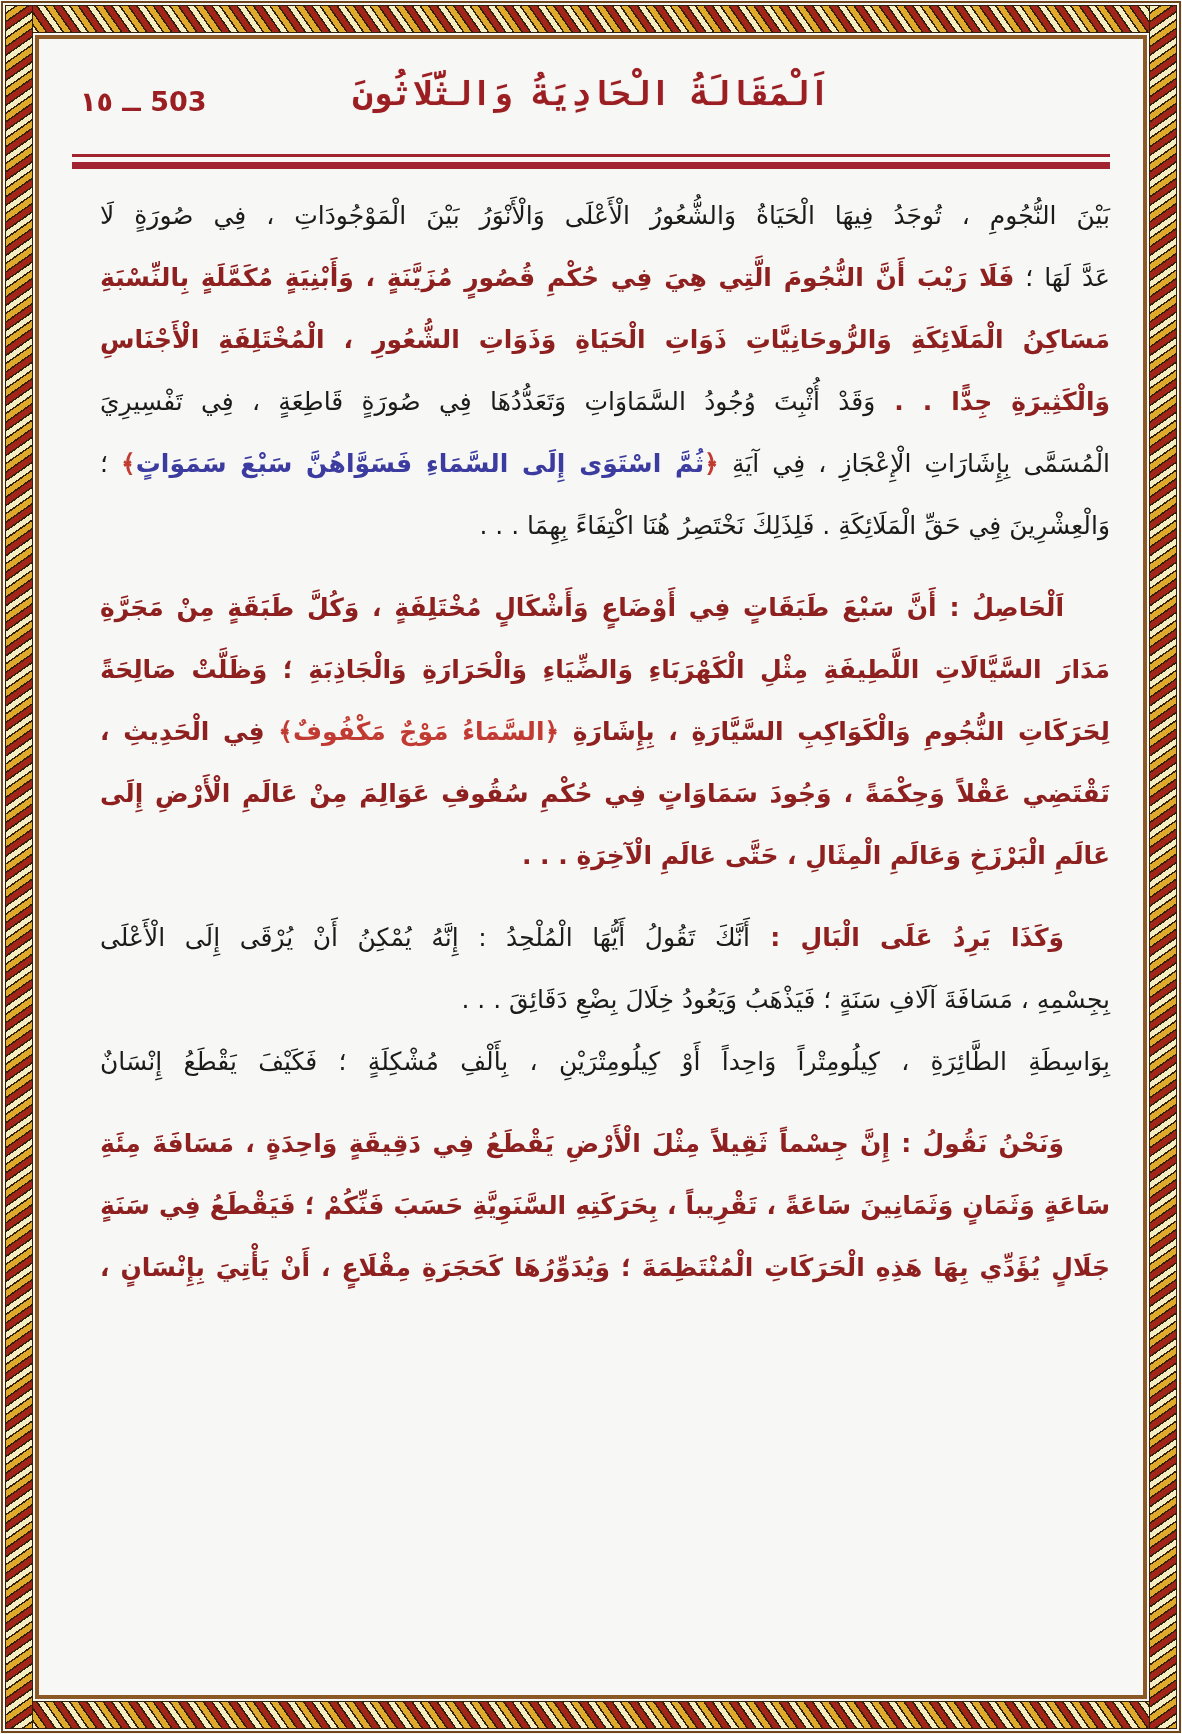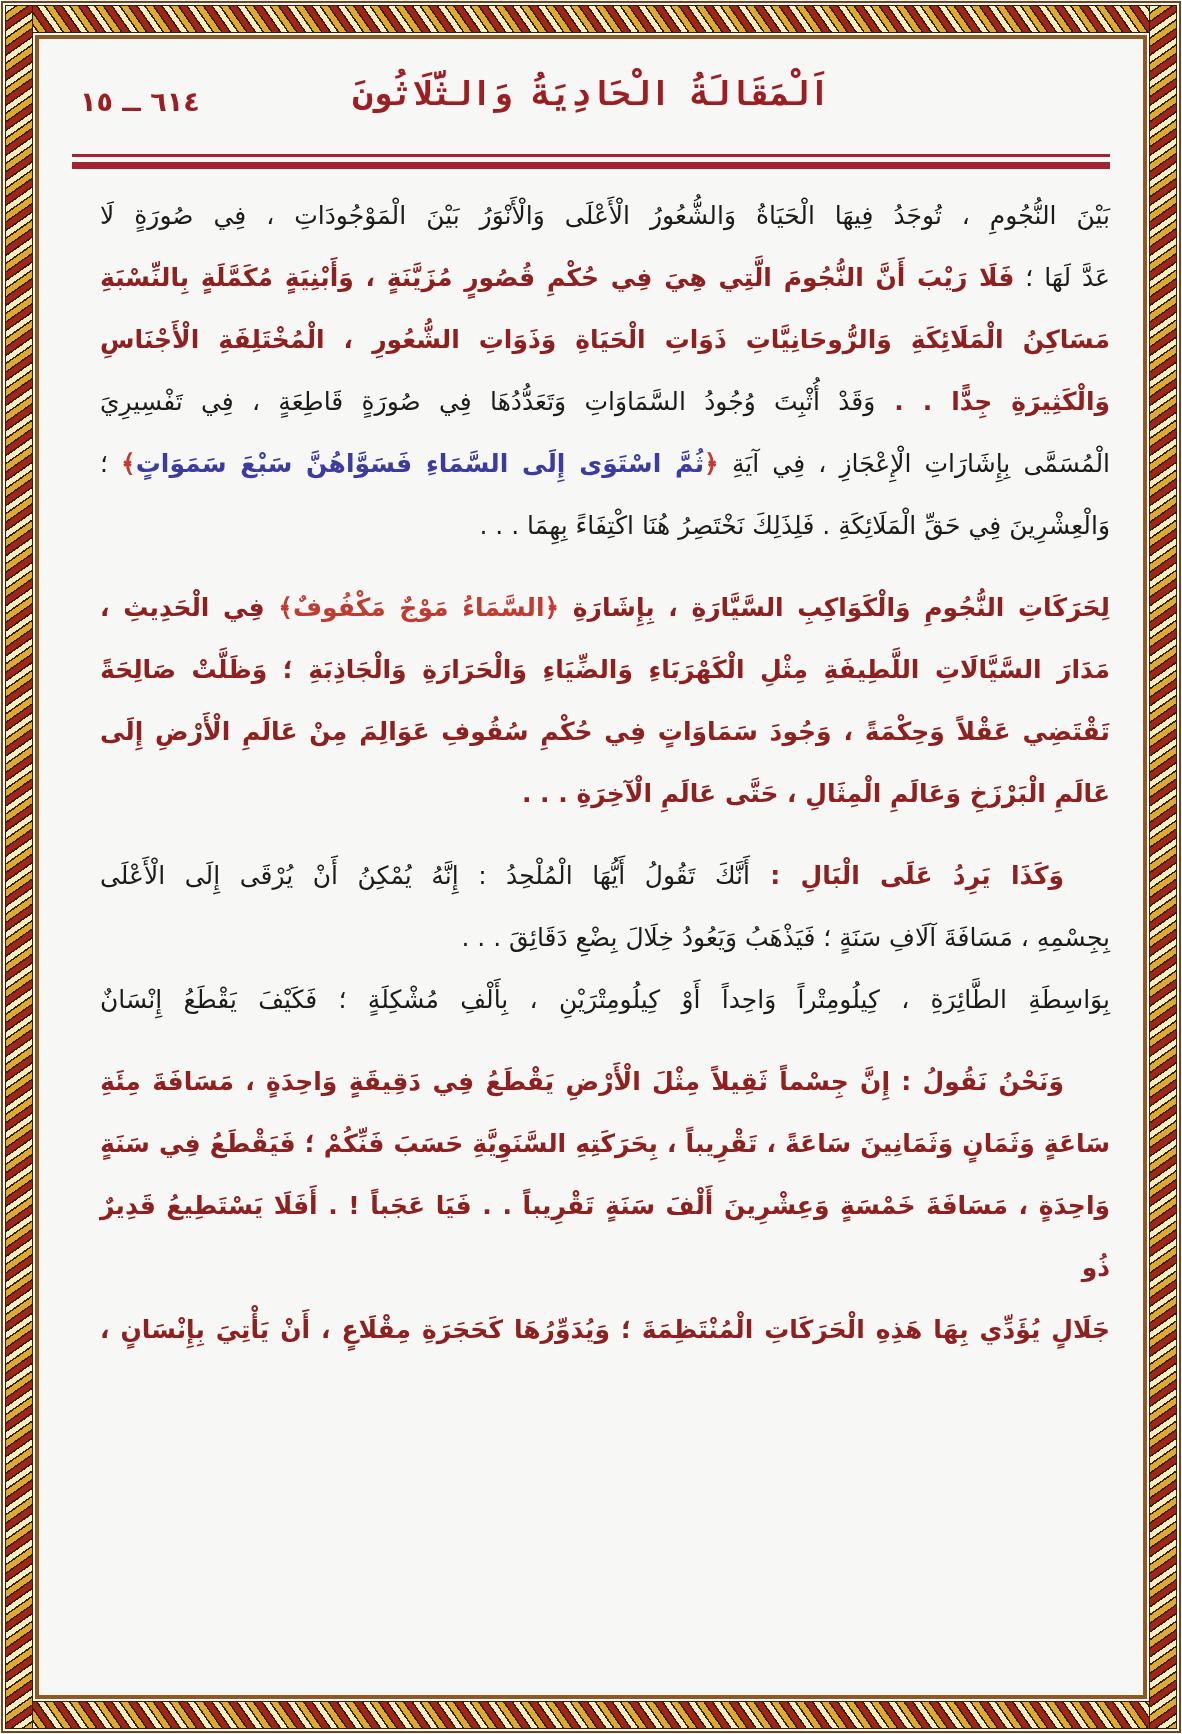--- a/index.html
+++ b/index.html
@@ -57,44 +57,44 @@
 <div class="outer-line"></div>
 <div class="band h top"></div>
 <div class="band h bottom"></div>
 <div class="band v left"></div>
 <div class="band v right"></div>
 <div class="inner-line"></div>
 
 <div class="content">
   <div class="header">
     <div class="title">اَلْمَقَالَةُ الْحَادِيَةُ وَالثَّلَاثُونَ</div>
-    <div class="page-num">٦١٤ ــ ١٥</div>
+    <div class="page-num">503 ــ ١٥</div>
   </div>
   <div class="rule thin"></div>
   <div class="rule thick"></div>
   <div class="body">
       <div class="para">
         <div class="line"><span class="seg-black">بَيْنَ النُّجُومِ ، تُوجَدُ فِيهَا الْحَيَاةُ وَالشُّعُورُ الْأَعْلَى وَالْأَنْوَرُ بَيْنَ الْمَوْجُودَاتِ ، فِي صُورَةٍ لَا</span></div>
         <div class="line"><span class="seg-black">عَدَّ لَهَا ؛ </span><span class="seg-maroon">فَلَا رَيْبَ أَنَّ النُّجُومَ الَّتِي هِيَ فِي حُكْمِ قُصُورٍ مُزَيَّنَةٍ ، وَأَبْنِيَةٍ مُكَمَّلَةٍ بِالنِّسْبَةِ</span></div>
         <div class="line"><span class="seg-maroon">مَسَاكِنُ الْمَلَائِكَةِ وَالرُّوحَانِيَّاتِ ذَوَاتِ الْحَيَاةِ وَذَوَاتِ الشُّعُورِ ، الْمُخْتَلِفَةِ الْأَجْنَاسِ</span></div>
         <div class="line"><span class="seg-maroon">وَالْكَثِيرَةِ جِدًّا . . </span><span class="seg-black">وَقَدْ أُثْبِتَ وُجُودُ السَّمَاوَاتِ وَتَعَدُّدُهَا فِي صُورَةٍ قَاطِعَةٍ ، فِي تَفْسِيرِيَ</span></div>
         <div class="line"><span class="seg-black">الْمُسَمَّى بِإِشَارَاتِ الْإِعْجَازِ ، فِي آيَةِ </span><span class="seg-red">﴿</span><span class="seg-blue">ثُمَّ اسْتَوَى إِلَى السَّمَاءِ فَسَوَّاهُنَّ سَبْعَ سَمَوَاتٍ</span><span class="seg-red">﴾</span><span class="seg-black"> ؛</span></div>
         <div class="line last"><span class="seg-black">وَالْعِشْرِينَ فِي حَقِّ الْمَلَائِكَةِ . فَلِذَلِكَ نَخْتَصِرُ هُنَا اكْتِفَاءً بِهِمَا . . .</span></div>
       </div>
       <div class="para">
+        <div class="line indent"><span class="seg-maroon">اَلْحَاصِلُ : أَنَّ سَبْعَ طَبَقَاتٍ فِي أَوْضَاعٍ وَأَشْكَالٍ مُخْتَلِفَةٍ ، وَكُلَّ طَبَقَةٍ مِنْ مَجَرَّةِ</span></div>
+        <div class="line"><span class="seg-maroon">مَدَارَ السَّيَّالَاتِ اللَّطِيفَةِ مِثْلِ الْكَهْرَبَاءِ وَالضِّيَاءِ وَالْحَرَارَةِ وَالْجَاذِبَةِ ؛ وَظَلَّتْ صَالِحَةً</span></div>
         <div class="line"><span class="seg-maroon">لِحَرَكَاتِ النُّجُومِ وَالْكَوَاكِبِ السَّيَّارَةِ ، بِإِشَارَةِ </span><span class="seg-red">﴿السَّمَاءُ مَوْجٌ مَكْفُوفٌ﴾</span><span class="seg-maroon"> فِي الْحَدِيثِ ،</span></div>
-        <div class="line"><span class="seg-maroon">مَدَارَ السَّيَّالَاتِ اللَّطِيفَةِ مِثْلِ الْكَهْرَبَاءِ وَالضِّيَاءِ وَالْحَرَارَةِ وَالْجَاذِبَةِ ؛ وَظَلَّتْ صَالِحَةً</span></div>
         <div class="line"><span class="seg-maroon">تَقْتَضِي عَقْلاً وَحِكْمَةً ، وَجُودَ سَمَاوَاتٍ فِي حُكْمِ سُقُوفِ عَوَالِمَ مِنْ عَالَمِ الْأَرْضِ إِلَى</span></div>
         <div class="line last"><span class="seg-maroon">عَالَمِ الْبَرْزَخِ وَعَالَمِ الْمِثَالِ ، حَتَّى عَالَمِ الْآخِرَةِ . . .</span></div>
       </div>
       <div class="para">
         <div class="line indent"><span class="seg-maroon">وَكَذَا يَرِدُ عَلَى الْبَالِ : </span><span class="seg-black">أَنَّكَ تَقُولُ أَيُّهَا الْمُلْحِدُ : إِنَّهُ يُمْكِنُ أَنْ يُرْقَى إِلَى الْأَعْلَى</span></div>
         <div class="line last"><span class="seg-black">بِجِسْمِهِ ، مَسَافَةَ آلَافِ سَنَةٍ ؛ فَيَذْهَبُ وَيَعُودُ خِلَالَ بِضْعِ دَقَائِقَ . . .</span></div>
         <div class="line"><span class="seg-black">بِوَاسِطَةِ الطَّائِرَةِ ، كِيلُومِتْراً وَاحِداً أَوْ كِيلُومِتْرَيْنِ ، بِأَلْفِ مُشْكِلَةٍ ؛ فَكَيْفَ يَقْطَعُ إِنْسَانٌ</span></div>
       </div>
       <div class="para">
         <div class="line indent"><span class="seg-maroon">وَنَحْنُ نَقُولُ : إِنَّ جِسْماً ثَقِيلاً مِثْلَ الْأَرْضِ يَقْطَعُ فِي دَقِيقَةٍ وَاحِدَةٍ ، مَسَافَةَ مِئَةِ</span></div>
         <div class="line"><span class="seg-maroon">سَاعَةٍ وَثَمَانٍ وَثَمَانِينَ سَاعَةً ، تَقْرِيباً ، بِحَرَكَتِهِ السَّنَوِيَّةِ حَسَبَ فَنِّكُمْ ؛ فَيَقْطَعُ فِي سَنَةٍ</span></div>
-        <div class="line"><span class="seg-maroon">وَاحِدَةٍ ، مَسَافَةَ خَمْسَةٍ وَعِشْرِينَ أَلْفَ سَنَةٍ تَقْرِيباً . . فَيَا عَجَباً ! . أَفَلَا يَسْتَطِيعُ قَدِيرٌ ذُو</span></div>
         <div class="line"><span class="seg-maroon">جَلَالٍ يُؤَدِّي بِهَا هَذِهِ الْحَرَكَاتِ الْمُنْتَظِمَةَ ؛ وَيُدَوِّرُهَا كَحَجَرَةِ مِقْلَاعٍ ، أَنْ يَأْتِيَ بِإِنْسَانٍ ،</span></div>
       </div>
     </div>
 </div>
 
 </body></html>

